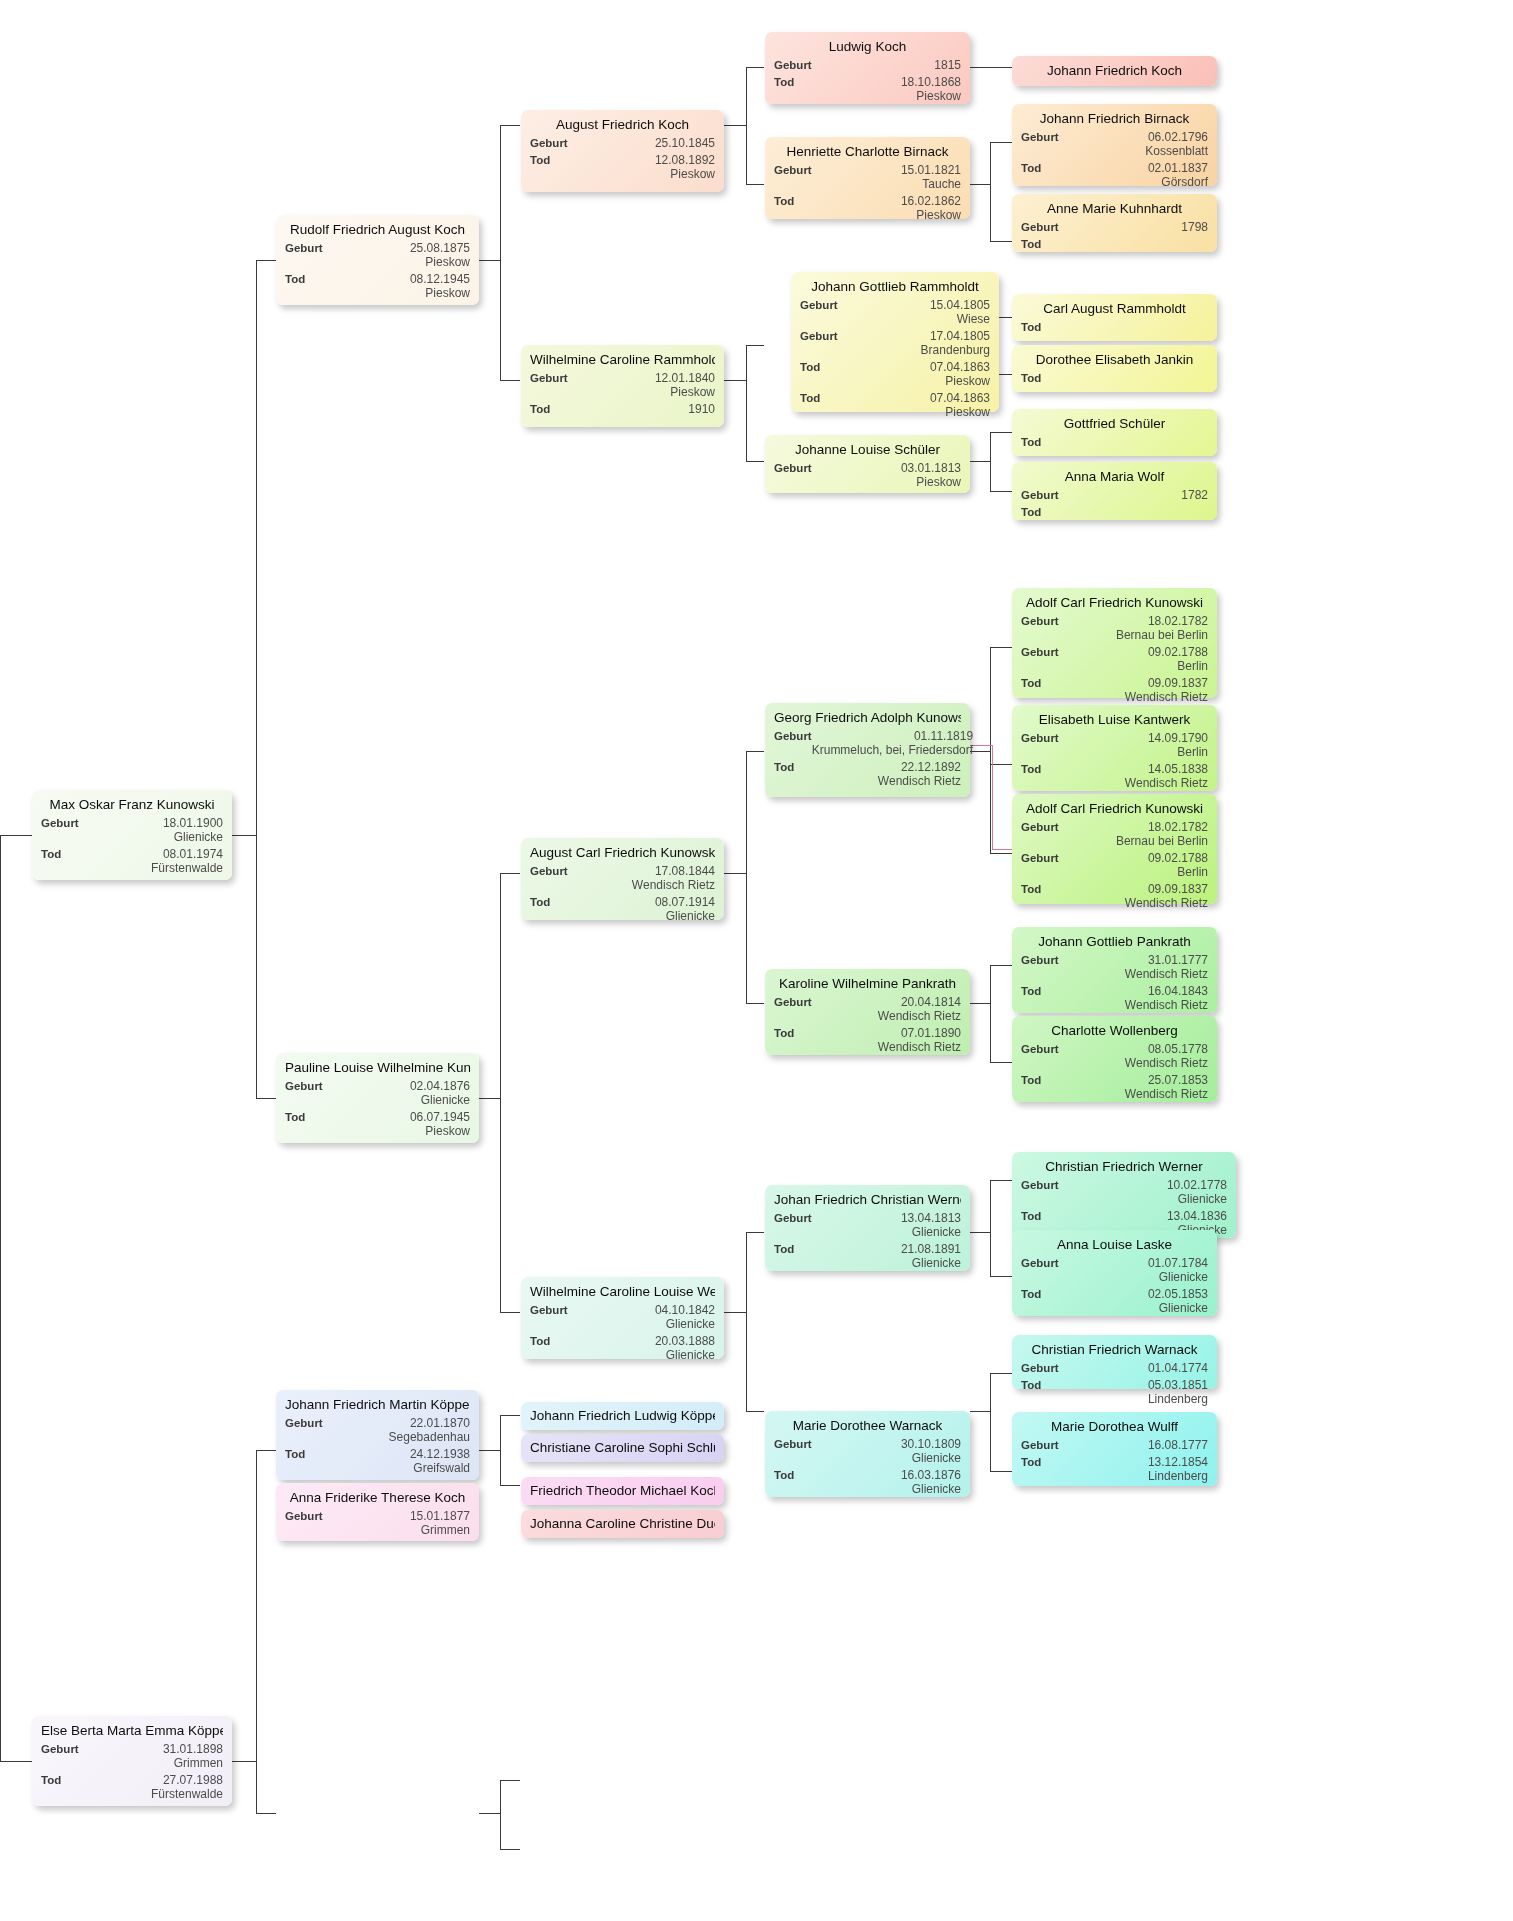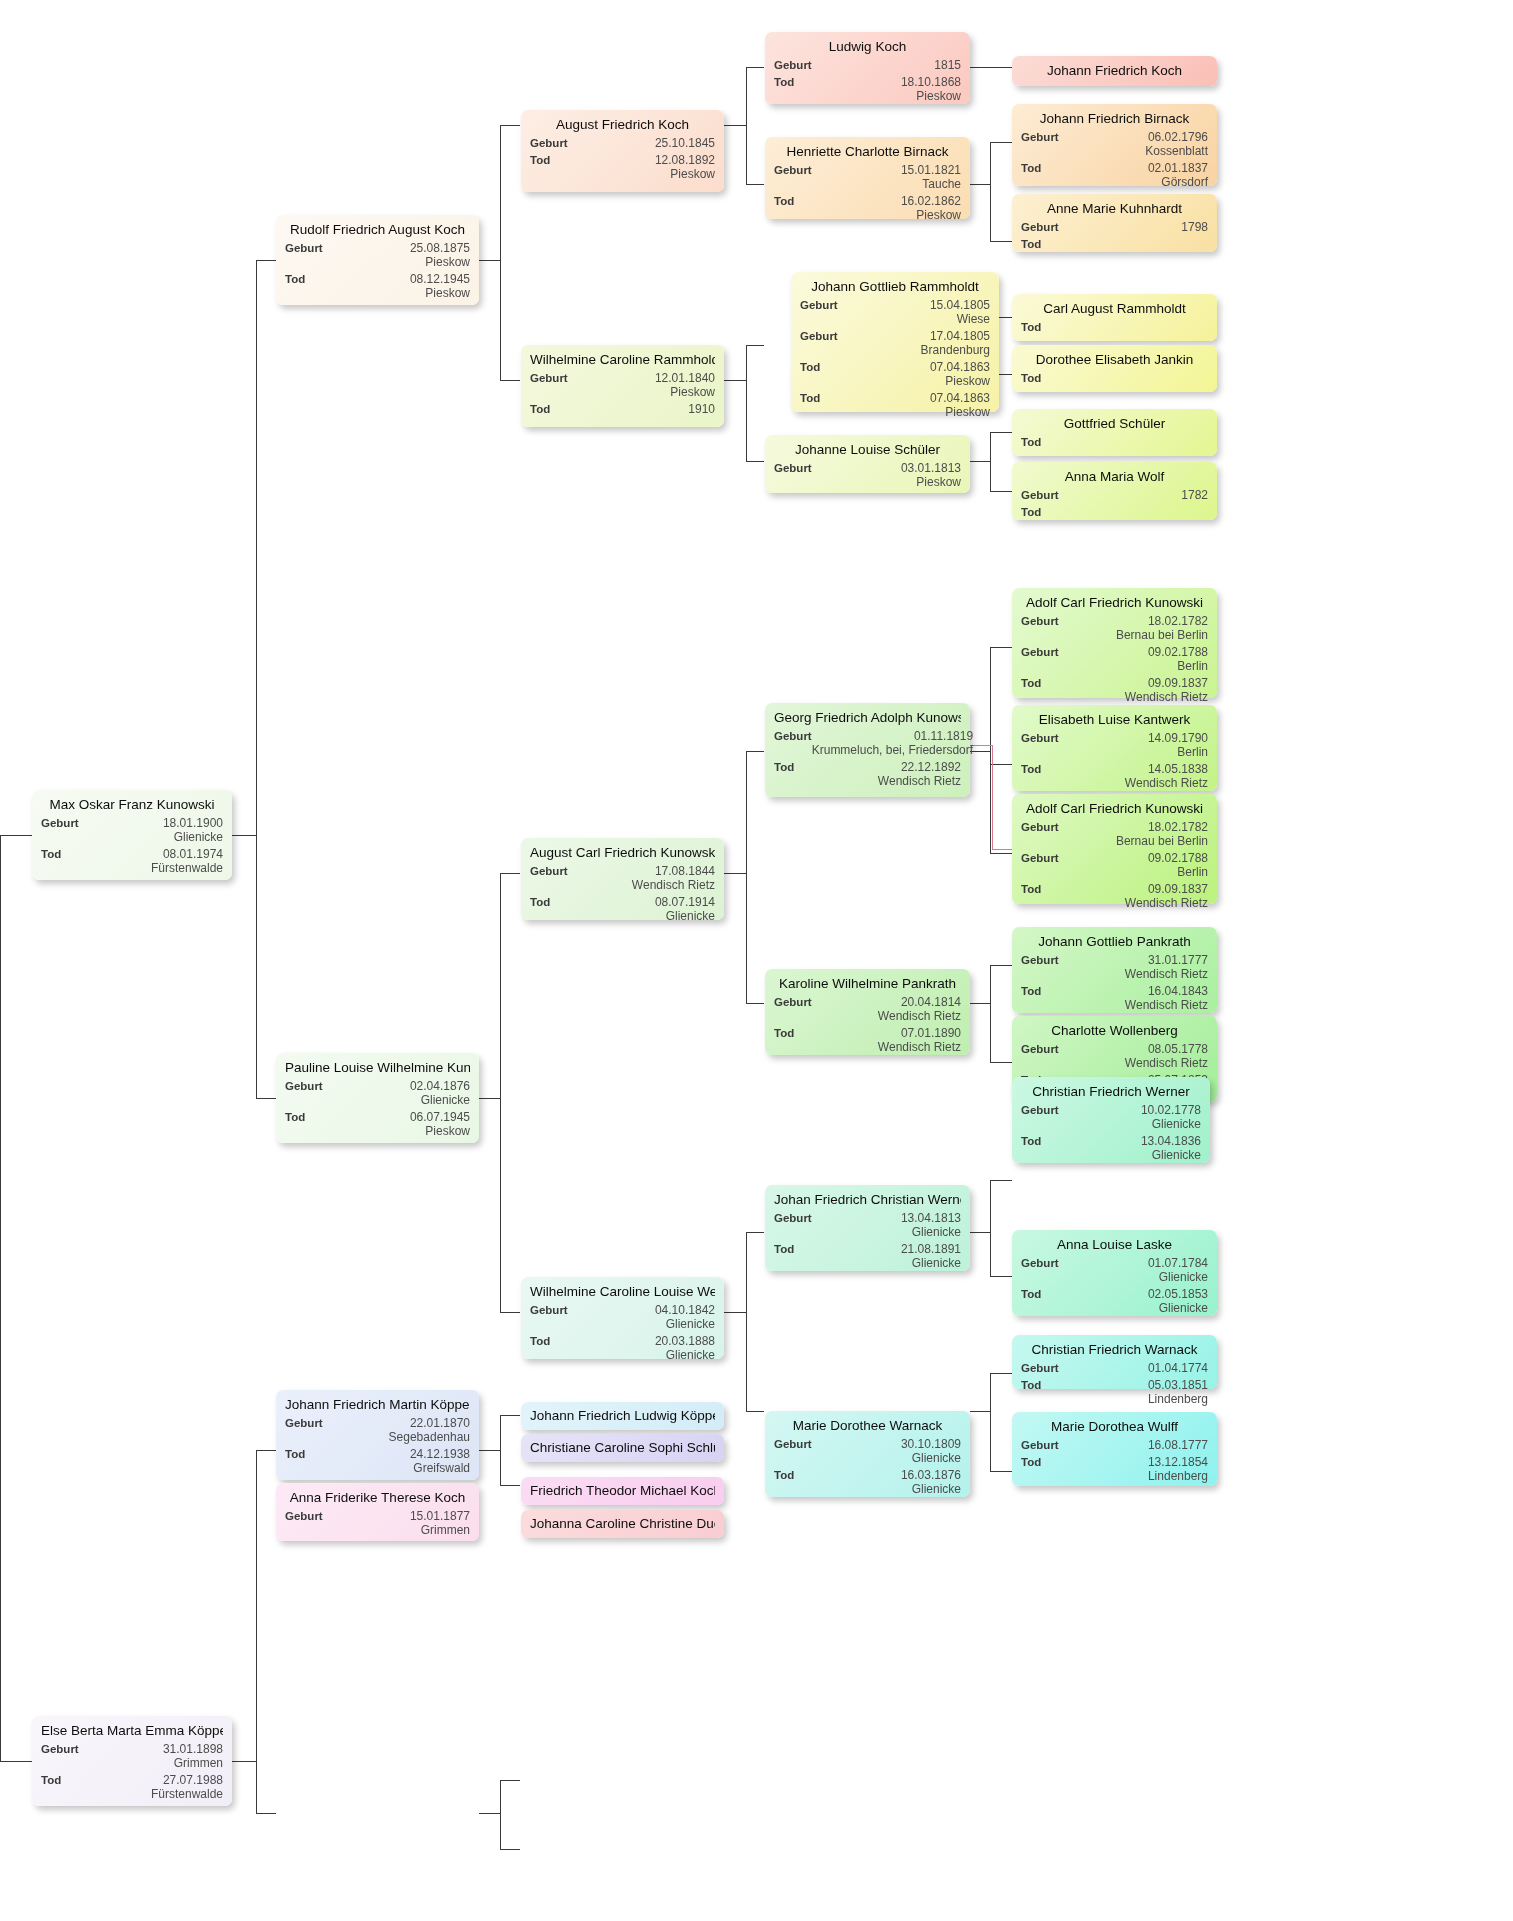--- a/index.html
+++ b/index.html
@@ -645,21 +645,21 @@
     </div>
     <div class="row">
       <span class="lab">Tod</span>
       <span class="vals">
         <span>25.07.1853</span>
         <span class="v2">Wendisch Rietz</span>
       </span>
     </div>
   </div>
 
-  <div class="card" style="left:1012px;top:1077px;width:198px;height:86px;background:linear-gradient(135deg,#ccf8e2,#a0f1cc);">
+  <div class="card" style="left:1012px;top:1152px;width:224px;height:86px;background:linear-gradient(135deg,#ccf8e2,#a0f1cc);">
     <span class="nm">Christian Friedrich Werner</span>
     <div class="row">
       <span class="lab">Geburt</span>
       <span class="vals">
         <span>10.02.1778</span>
         <span class="v2">Glienicke</span>
       </span>
     </div>
     <div class="row">
       <span class="lab">Tod</span>

